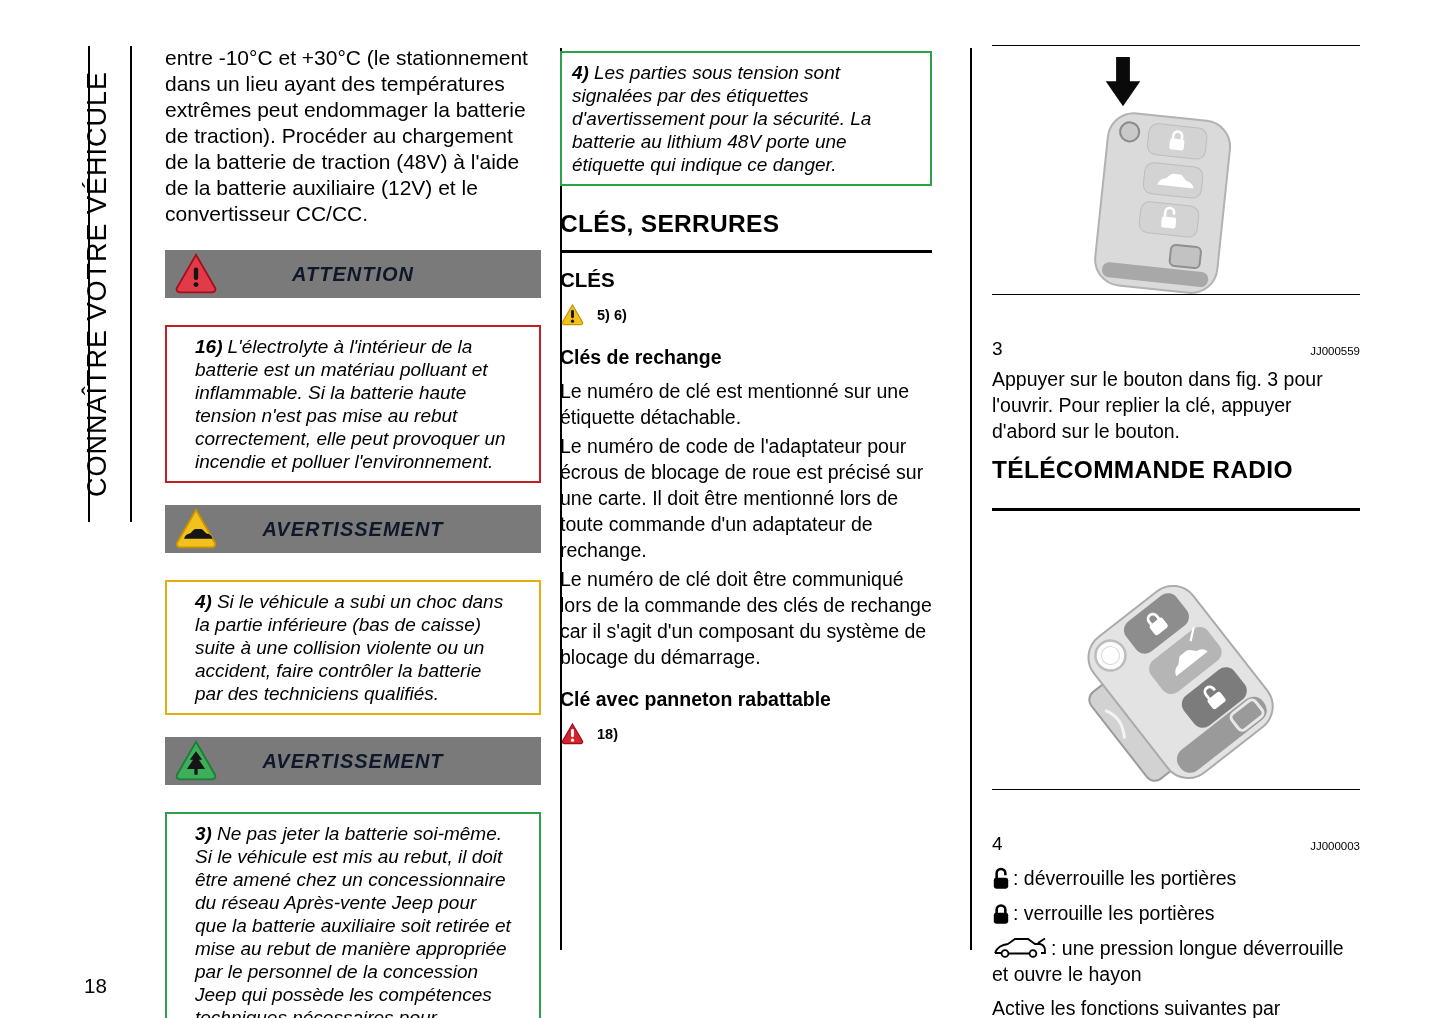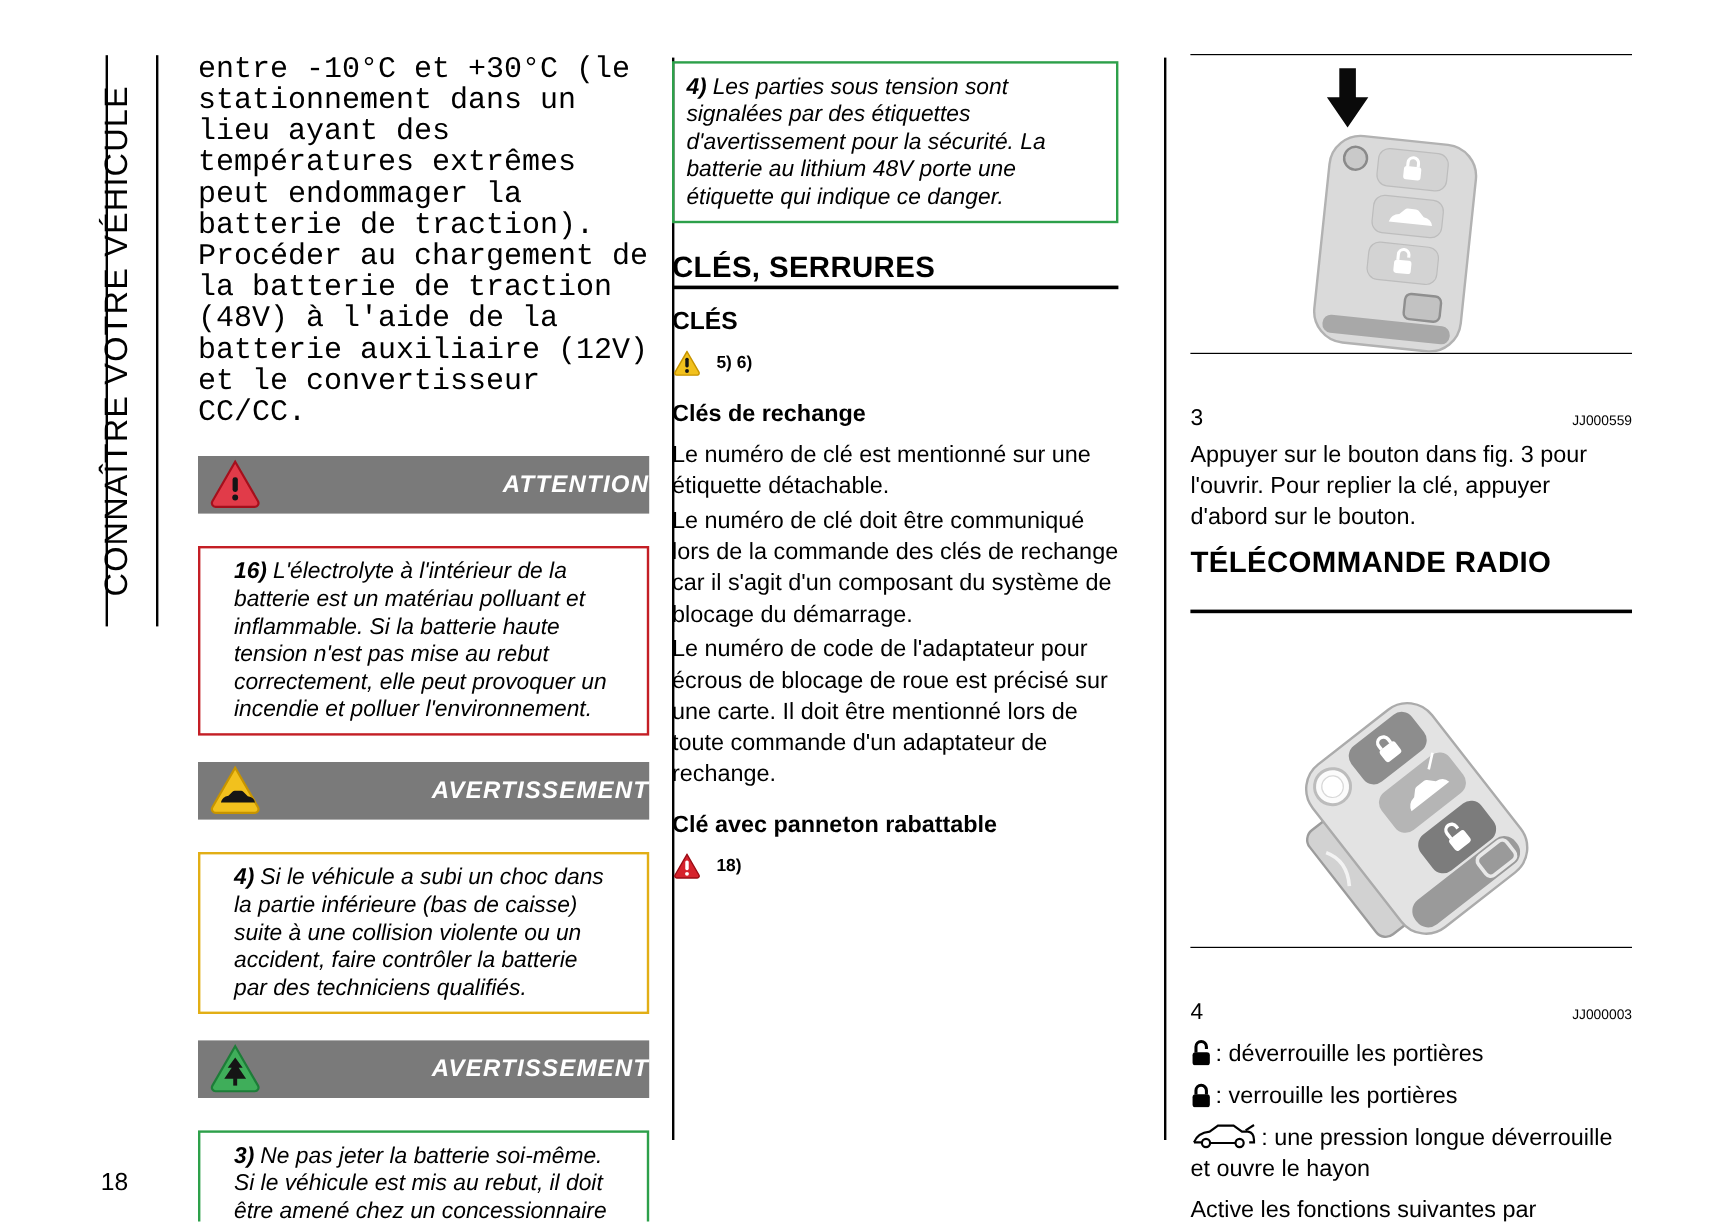--- a/index.html
+++ b/index.html
@@ -13,36 +13,36 @@
   .sidebar-text{
     position:absolute;left:-134px;top:262px;width:476px;height:44px;
     transform:rotate(-90deg);transform-origin:center;
     text-align:center;font-size:27px;letter-spacing:1px;font-weight:500;white-space:nowrap;
   }
   .page-num{position:absolute;left:84px;top:958px;font-size:20.5px;margin-top:16px;}
   .col{position:absolute;top:45px;}
   #col1{left:165px;width:376px;}
   #col2{left:560px;width:372px;}
   #col3{left:992px;width:368px;}
-  .body-text{font-size:25px;line-height:26px;margin:0;font-family:Liberation Mono, monospace;}
+  .body-text{font-size:21px;line-height:26px;margin:0;}
   .warn-bar{position:relative;margin-top:22px;height:48px;background:#7a7a7a;}
   .warn-bar svg{position:absolute;left:8px;top:3px;}
   .warn-bar .label{
-    display:block;width:100%;line-height:48px;text-align:right;
-    color:#ffffff;font-weight:bold;font-style:italic;font-size:20px;letter-spacing:1px;
+    display:block;width:100%;line-height:48px;text-align:center;
+    color:#0f172a;font-weight:bold;font-style:italic;font-size:20px;letter-spacing:1px;
   }
   .warn-box{margin-top:27px;border:2px solid #000;padding:8px 28px;font-style:italic;font-size:19px;line-height:23px;}
   .warn-box .num{font-weight:bold;margin-right:5px;}
   .warn-box.red{border-color:#c41e25;}
   .warn-box.yellow{border-color:#e2ae15;}
   .warn-box.green{border-color:#2da04a;}
   
   .note-box{margin-top:6px;border:2px solid #2da04a;padding:8px 10px;font-style:italic;font-size:19px;line-height:23px;}
   .section-title{margin:24px 0 0 0;font-size:24.5px;font-weight:bold;letter-spacing:0.3px;
-    border-bottom:3px solid #000;padding-bottom:0;}
+    border-bottom:3px solid #000;padding-bottom:12px;}
   .sub-title{margin:15px 0 0 0;font-size:20.5px;font-weight:bold;}
   .ref-row{margin-top:12px;display:flex;align-items:center;gap:12px;font-size:14.5px;font-weight:bold;}
   .minor-title{margin:20px 0 0 0;font-size:19.5px;font-weight:bold;}
   .para{margin:3px 0 0 0;font-size:19.5px;line-height:26px;}
   .para.first{margin-top:9px;}
   
   .figure{position:relative;border-bottom:1.5px solid #000;background:#fff;}
   #fig3{border-top:1.5px solid #000;height:248px;}
   #fig4{height:268px;}
   .key-svg{position:absolute;left:0;top:0;width:100%;height:100%;}
@@ -148,22 +148,22 @@
     <div class="ref-row">
       <svg width="25" height="22" viewBox="-25 -2 50 46">
         <use href="#g-tri" fill="#f2c11d" stroke="#c79400" stroke-width="2.5"></use>
         <use href="#g-excl" transform="translate(0,27) scale(1.25)" style="color:#151515"></use>
       </svg>
       <span>5) 6)</span>
     </div>
 
     <h3 class="minor-title">Clés de rechange</h3>
     <p class="para first">Le numéro de clé est mentionné sur une étiquette détachable.</p>
+    <p class="para">Le numéro de code de l'adaptateur pour écrous de blocage de roue est précisé sur une carte. Il doit être mentionné lors de toute commande d'un adaptateur de rechange.</p>
     <p class="para">Le numéro de clé doit être communiqué lors de la commande des clés de rechange car il s'agit d'un composant du système de blocage du démarrage.</p>
-    <p class="para">Le numéro de code de l'adaptateur pour écrous de blocage de roue est précisé sur une carte. Il doit être mentionné lors de toute commande d'un adaptateur de rechange.</p>
 
     <h3 class="minor-title" style="margin-top:18px">Clé avec panneton rabattable</h3>
     <div class="ref-row">
       <svg width="25" height="22" viewBox="-25 -2 50 46">
         <use href="#g-tri" fill="#d6222c" stroke="#9c0d16" stroke-width="2.5"></use>
         <use href="#g-excl" transform="translate(0,27) scale(1.25)" style="color:#ffffff"></use>
       </svg>
       <span>18)</span>
     </div>
   </div>

